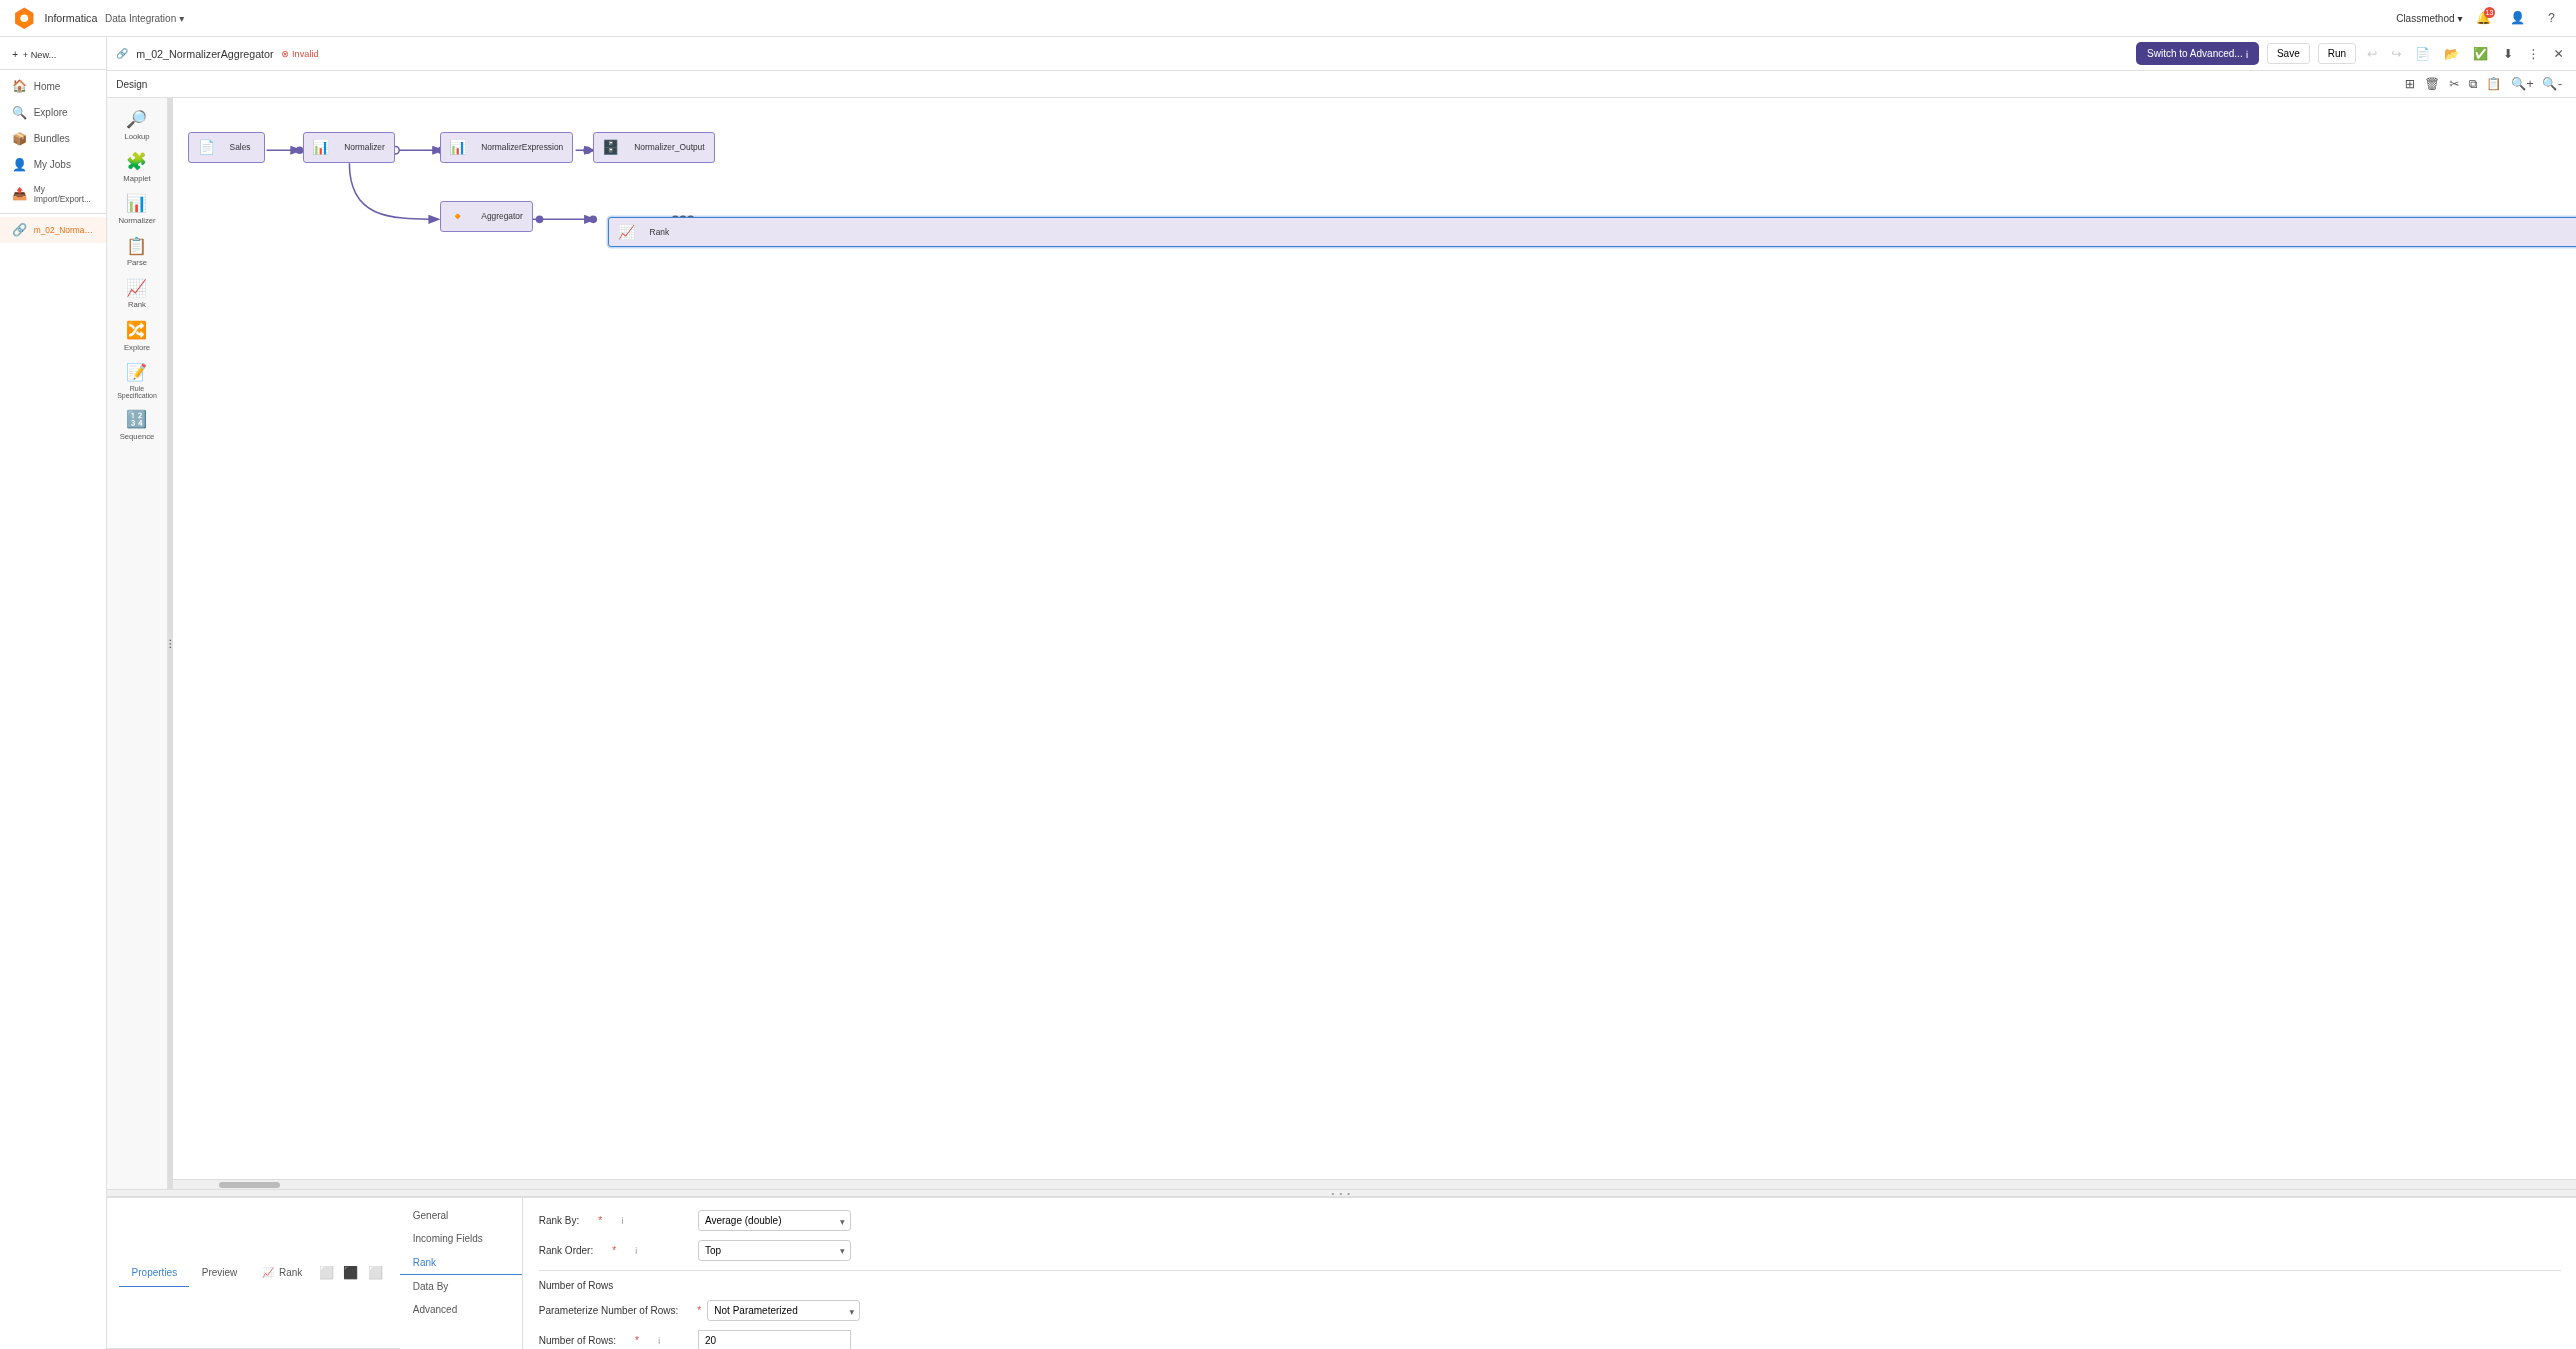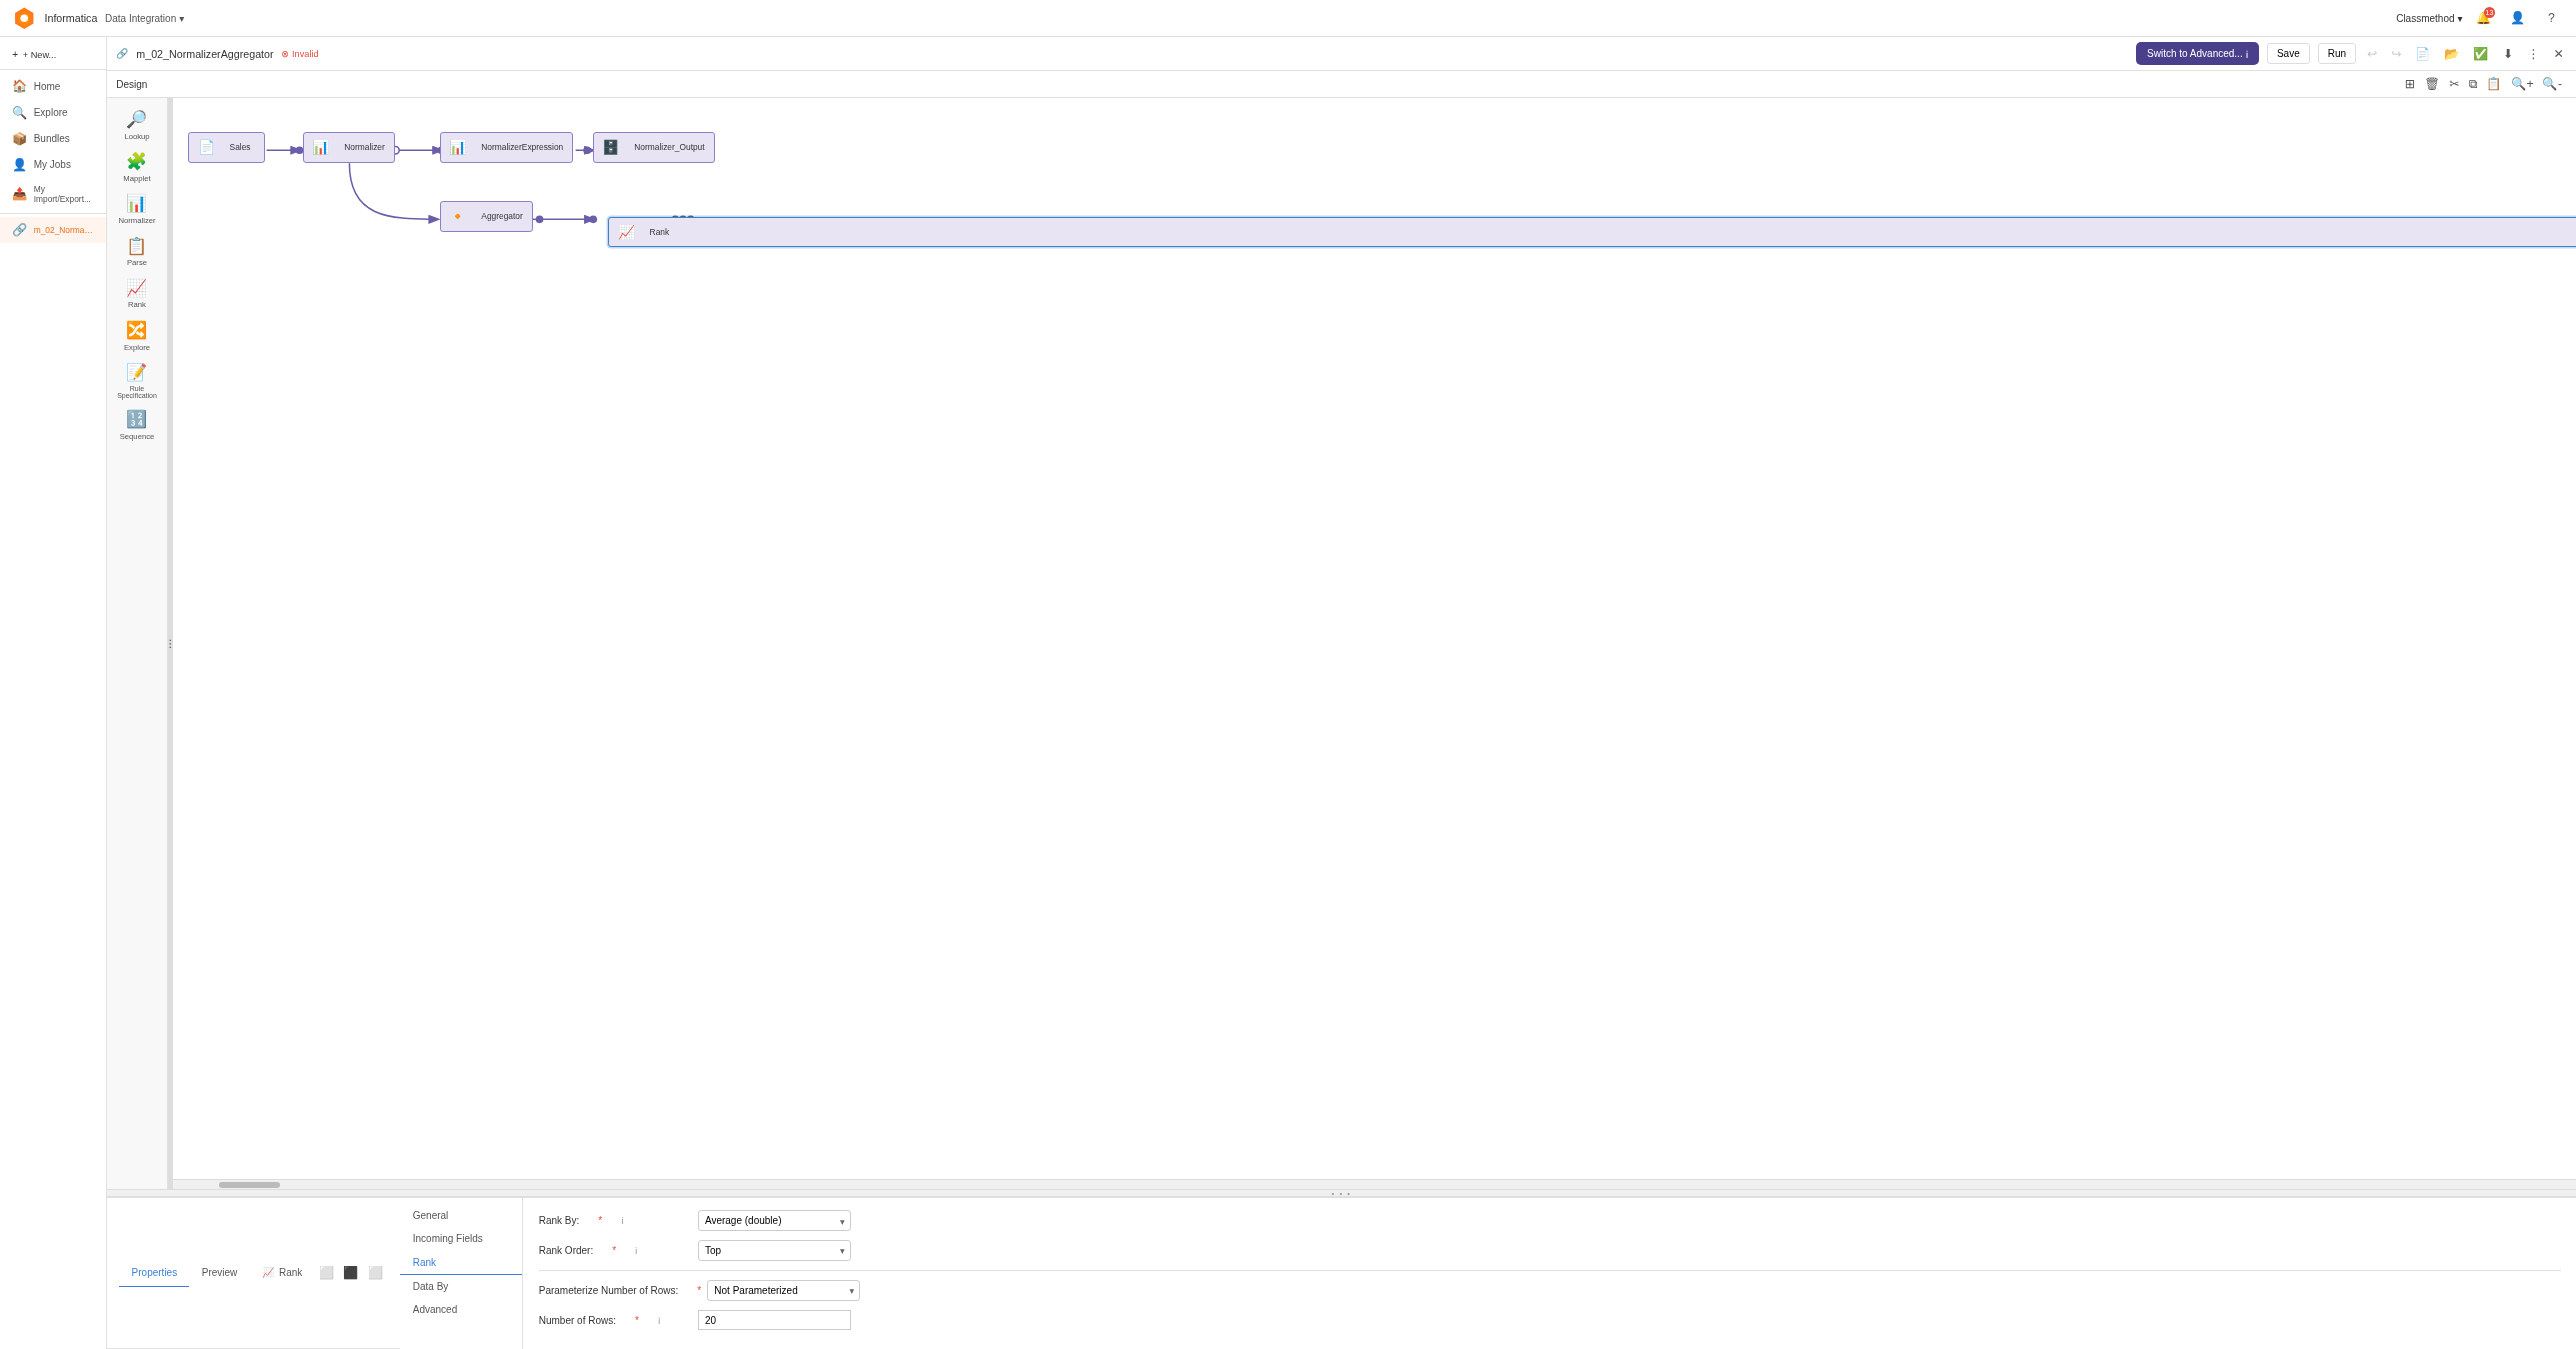--- a/index.html
+++ b/index.html
@@ -379,20 +379,21 @@
             <div class="select-wrapper">
               <select>
                 <option selected="">Top</option>
                 <option>Bottom</option>
               </select>
               <span class="select-arrow">▾</span>
             </div>
           </div>
 
           <div class="number-rows-section">
+            <div class="props-section-title">Number of Rows</div>
 
             <div class="props-form-row">
               <label class="props-form-label">
                 <span>Parameterize Number of Rows:</span>
                   <span class="required">*</span>
               </label>
               <div class="select-wrapper">
                 <select>
                   <option selected="">Not Parameterized</option>
                   <option>Parameterized</option>

